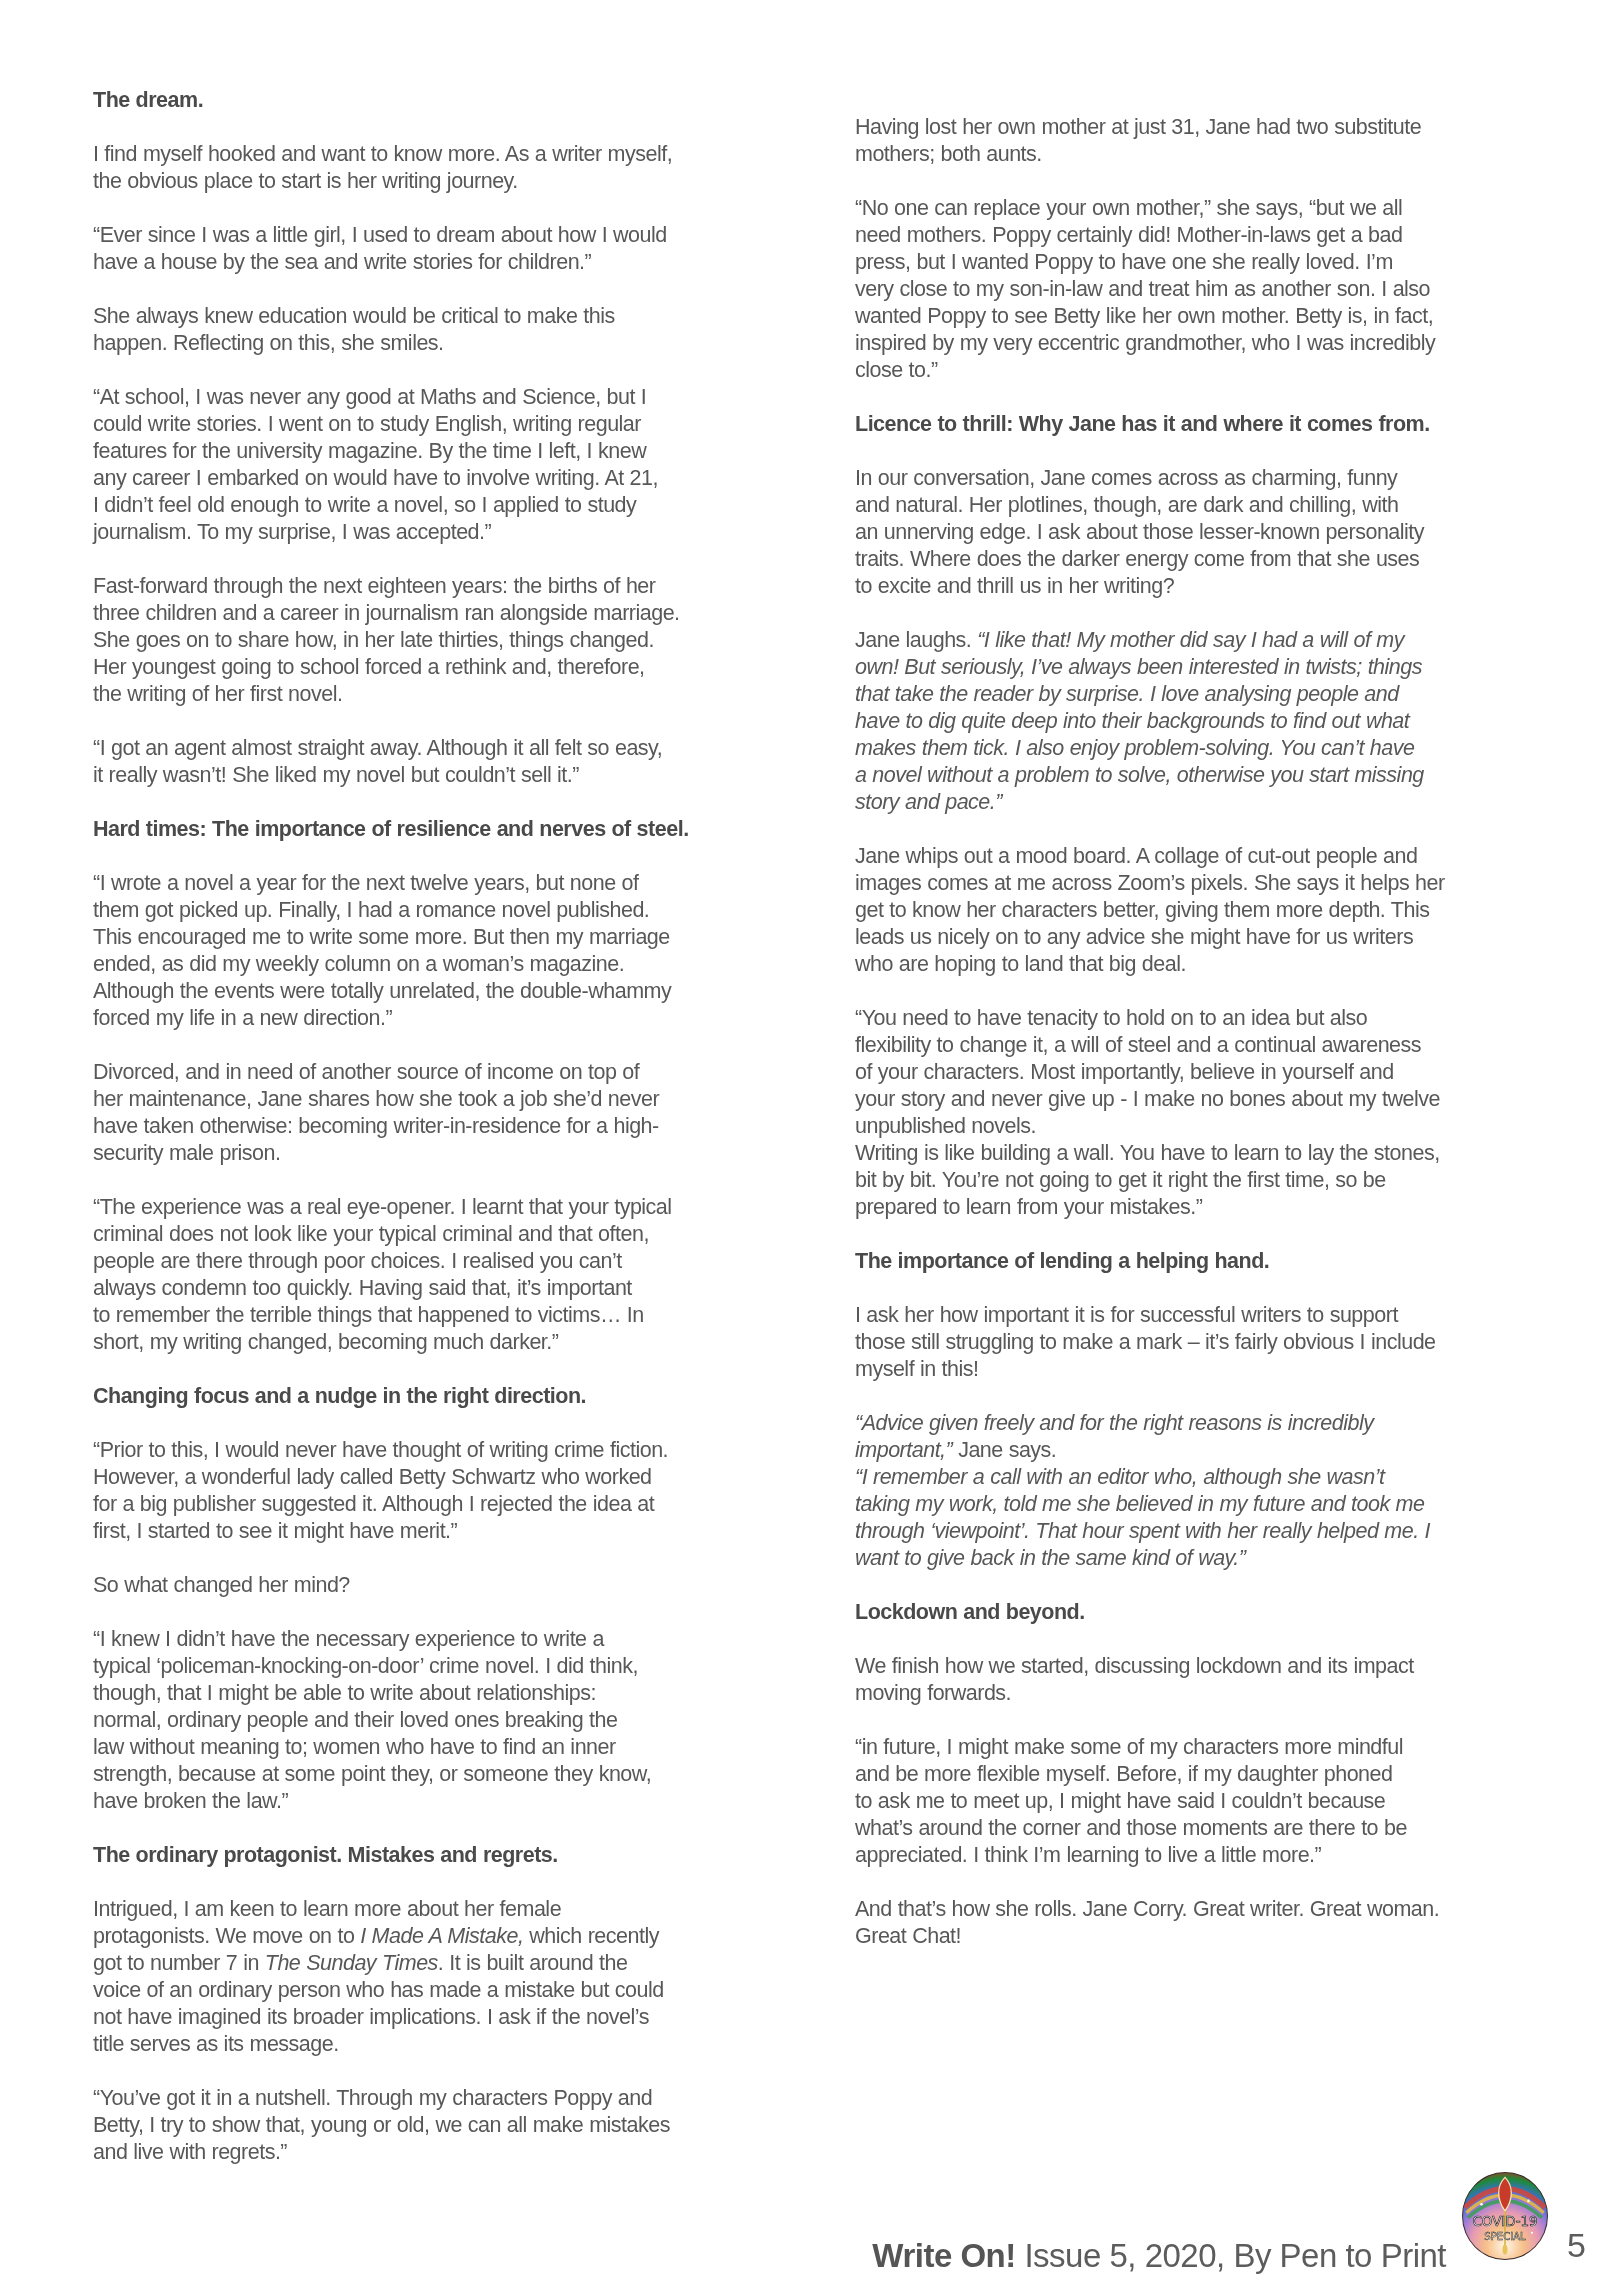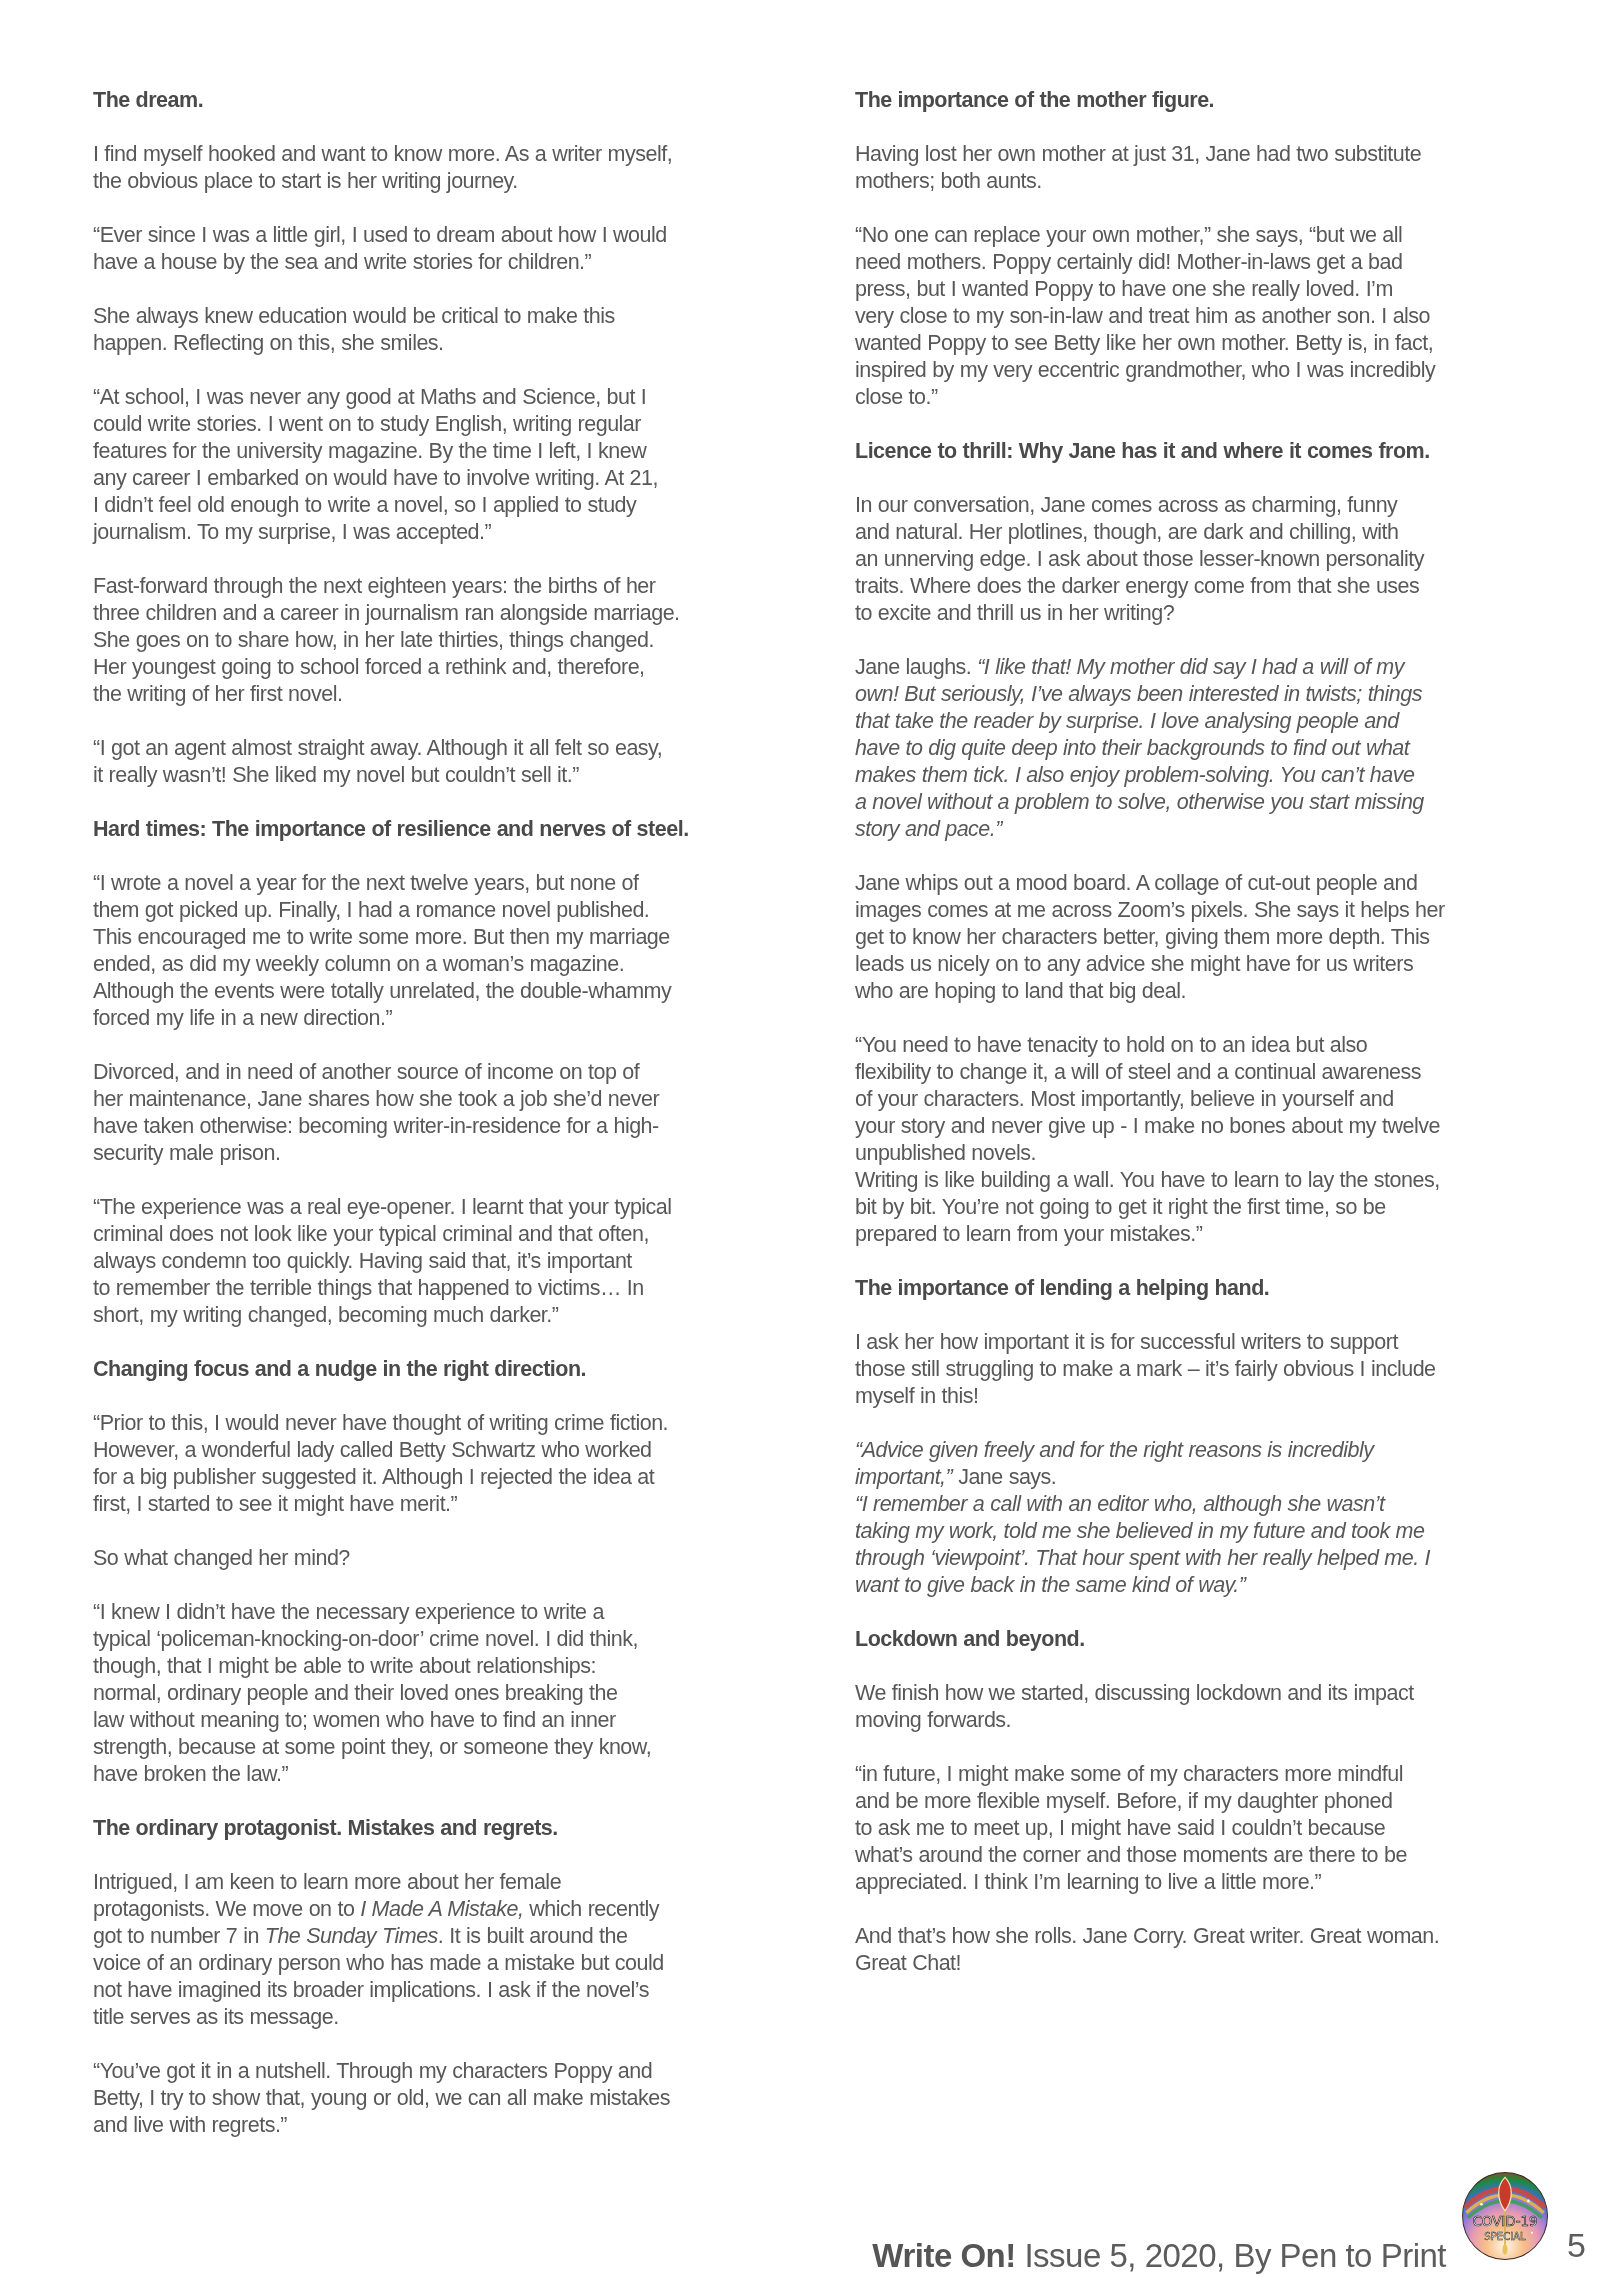--- a/index.html
+++ b/index.html
@@ -88,20 +88,21 @@
     <div class="block body">
       <span class="line">Divorced, and in need of another source of income on top of</span>
       <span class="line">her maintenance, Jane shares how she took a job she’d never</span>
       <span class="line">have taken otherwise: becoming writer-in-residence for a high-</span>
       <span class="line">security male prison.</span>
     </div>
     <div class="gap"></div>
     <div class="block quote">
       <span class="line">“The experience was a real eye-opener. I learnt that your typical</span>
       <span class="line">criminal does not look like your typical criminal and that often,</span>
+      <span class="line">people are there through poor choices. I realised you can’t</span>
       <span class="line">always condemn too quickly. Having said that, it’s important</span>
       <span class="line">to remember the terrible things that happened to victims… In</span>
       <span class="line">short, my writing changed, becoming much darker.”</span>
     </div>
     <div class="gap"></div>
     <div class="block heading">
       <span class="line">Changing focus and a nudge in the right direction.</span>
     </div>
     <div class="gap"></div>
     <div class="block quote">
@@ -138,23 +139,20 @@
       <span class="line">title serves as its message.</span>
     </div>
     <div class="gap"></div>
     <div class="block quote">
       <span class="line">“You’ve got it in a nutshell. Through my characters Poppy and</span>
       <span class="line">Betty, I try to show that, young or old, we can all make mistakes</span>
       <span class="line">and live with regrets.”</span>
     </div>
   </div>
 <div id="col-right" class="column">
-    <div class="block heading">
-      <span class="line">The importance of the mother figure.</span>
-    </div>
     <div class="gap"></div>
     <div class="block body">
       <span class="line">Having lost her own mother at just 31, Jane had two substitute</span>
       <span class="line">mothers; both aunts.</span>
     </div>
     <div class="gap"></div>
     <div class="block quote">
       <span class="line">“No one can replace your own mother,” she says, “but we all</span>
       <span class="line">need mothers. Poppy certainly did!  Mother-in-laws get a bad</span>
       <span class="line">press, but I wanted Poppy to have one she really loved. I’m</span>

